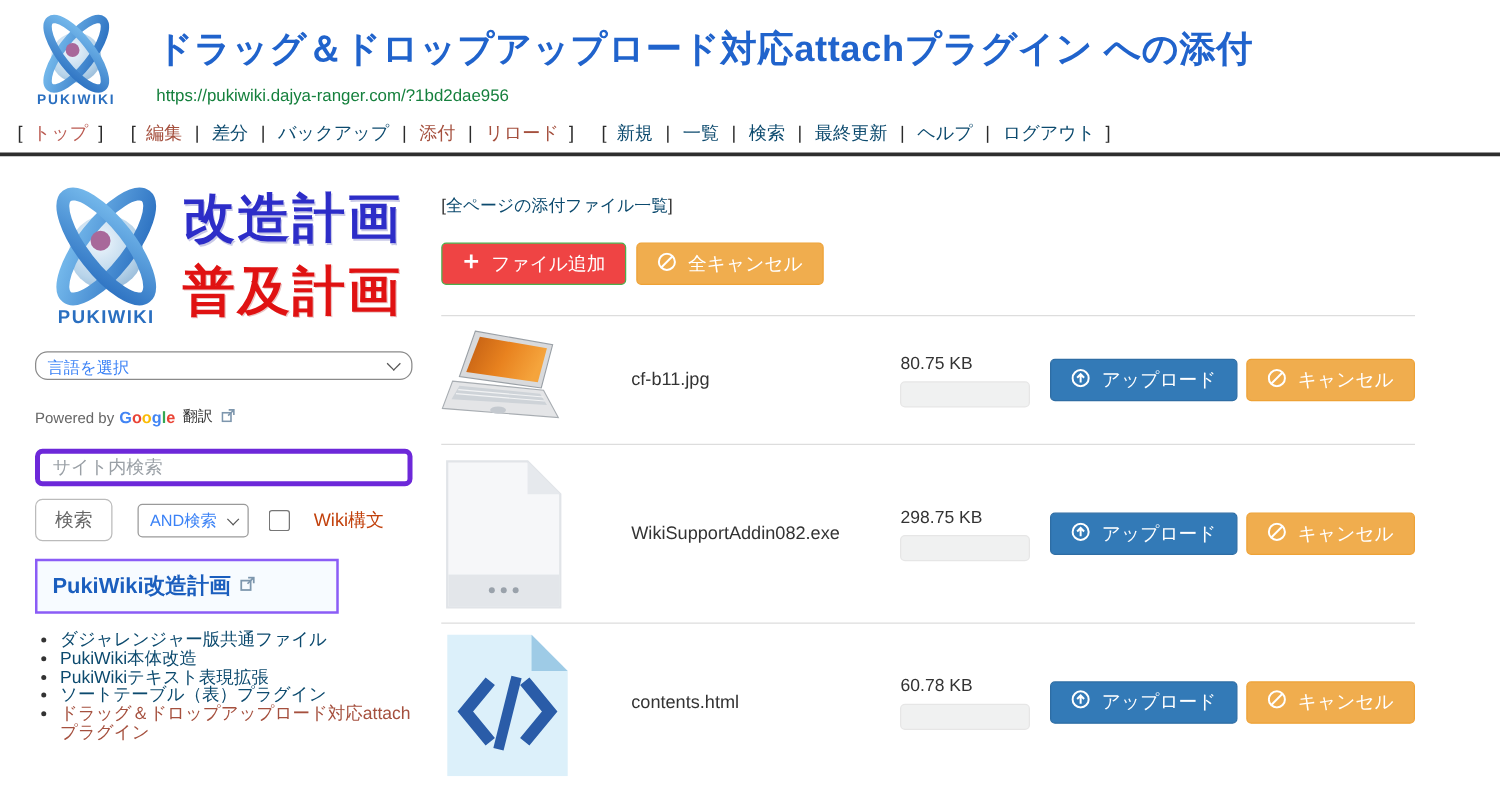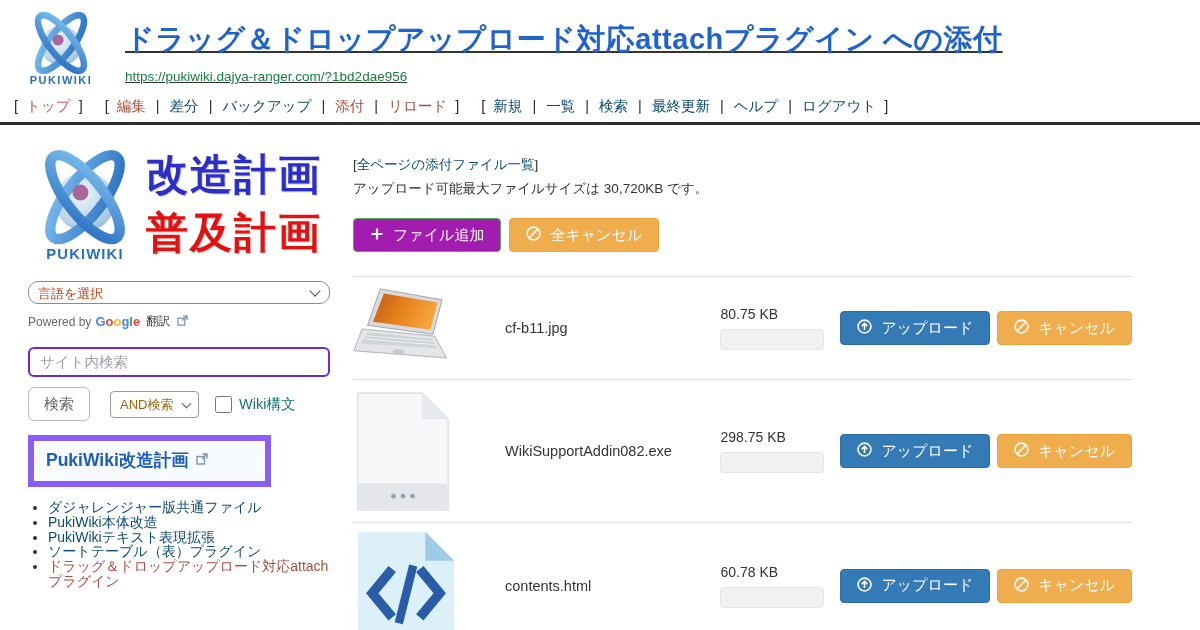--- a/index.html
+++ b/index.html
@@ -5,21 +5,21 @@
   * { margin:0; padding:0; box-sizing:border-box; }
   html,body { width:1200px; height:630px; overflow:hidden; background:#fff;
               font-family:"Liberation Sans",sans-serif; color:#333; }
   a { text-decoration:none; cursor:pointer; }
 
   
   .header { position:relative; height:125px; border-bottom:3px solid #2e2e2e; }
   .header-logo { position:absolute; left:10px; top:6px; width:102px; text-align:center; cursor:pointer; }
   .header-logo svg { width:90px; height:74px; display:block; margin:0 auto; }
   .logo-brand { font-size:11px; font-weight:bold; color:#2a6fc0; letter-spacing:1.5px; margin-top:-6px; }
-  .header-main { margin-left:125px; padding-top:20px;text-decoration:underline; }
+  .header-main { margin-left:125px; padding-top:20px; }
   .page-title { font-size:29px; font-weight:bold; color:#2063cc; letter-spacing:.5px; white-space:nowrap; }
   .page-url { font-size:13.5px; color:#15803d; margin-top:9px; }
   .nav { position:absolute; left:10px; bottom:6px; font-size:14.5px; color:#2b2b2b; white-space:nowrap; }
   .nav .grp { margin-right:10px; }
   .nav .sep { margin:0 6px; color:#2b2b2b; }
   .nav .br  { margin:0 4px; color:#2b2b2b; }
   .link-red  { color:#a5503e; }
   .link-red2 { color:#bb5b52; }
   .link-blue { color:#0c4a6e; }
 
@@ -31,63 +31,63 @@
   
   .sb-logo { display:flex; align-items:center; height:130px; cursor:pointer; }
   .sb-logo svg { width:114px; height:126px; flex:none; }
   .sb-logo-text { margin-left:4px; line-height:58px; }
   .sb-line1 { font-size:42px; font-weight:900; color:#2d2dc8; letter-spacing:2px;
               text-shadow:1px 1px 0 rgba(40,40,160,.25); }
   .sb-line2 { font-size:42px; font-weight:900; color:#e01212; letter-spacing:2px;
               text-shadow:1px 1px 0 rgba(170,20,20,.25); }
   .select-wrap { position:relative; width:302px; margin-top:12px; }
   .select-wrap select { width:100%; height:23px; border:1px solid #8a8a8a; border-radius:10px;
-        background:#fff; font-size:13px; color:#c2410c; padding:1px 24px 0 9px;
+        background:#fff; font-size:13px; color:#3b82f6; padding:1px 24px 0 9px;
         -webkit-appearance:none; appearance:none; font-family:inherit; }
   .select-wrap::after { content:""; position:absolute; right:11px; top:6px; width:7px; height:7px;
         border-right:1.6px solid #555; border-bottom:1.6px solid #555; transform:rotate(45deg); pointer-events:none; }
-  .powered { font-size:12px; color:#666; margin-top:9px; display:flex; align-items:center; gap:4px; }
+  .powered { font-size:12px; color:#666; margin-top:21px; display:flex; align-items:center; gap:4px; }
   .g-letter { font-weight:bold; font-size:13px; }
   .g0,.g3{color:#4285F4;} .g1,.g5{color:#EA4335;} .g2{color:#FBBC05;} .g4{color:#34A853;}
   .translate-link { color:#333; margin-left:2px; }
   .ext-icon { display:inline-block; vertical-align:1px; margin-left:3px; }
 
-  .search-input { margin-top:17px; width:302px; height:30px; border:2px solid #6d28d9; border-radius:6px;
+  .search-input { margin-top:17px; width:302px; height:30px; border:4px solid #6d28d9; border-radius:6px;
         padding:0 10px; font-size:14.5px; color:#333; font-family:inherit; }
   .search-input::placeholder { color:#9aa0a6; }
   .search-controls { margin-top:10px; display:flex; align-items:center; }
   .search-btn { height:34px; padding:0 15px; font-size:15px; color:#666; background:#fff;
         border:1px solid #bbb; border-radius:6px; font-family:inherit; cursor:pointer; }
   .mode-wrap { position:relative; margin-left:20px; }
   .mode-wrap select { height:27px; border:1px solid #9a9a9a; border-radius:4px; background:#fff;
-        font-size:13px; color:#a16207; padding:0 24px 0 9px; -webkit-appearance:none; appearance:none; font-family:inherit; }
+        font-size:13px; color:#3b82f6; padding:0 24px 0 9px; -webkit-appearance:none; appearance:none; font-family:inherit; }
   .mode-wrap::after { content:""; position:absolute; right:9px; top:9px; width:6px; height:6px;
         border-right:1.5px solid #555; border-bottom:1.5px solid #555; transform:rotate(45deg); pointer-events:none; }
   .wiki-check { margin-left:16px; display:flex; align-items:center; }
   .wiki-check input { width:17px; height:17px; }
-  .wiki-check label { font-size:14.5px; margin-left:7px; color:#0f766e; }
+  .wiki-check label { font-size:14.5px; margin-left:19px; color:#c2410c; }
 
   .quick-list { margin:22px 0 0 20px; font-size:14px; line-height:15.5px; }
   .quick-list li { margin-bottom:0; }
-  .section-box { margin-top:14px; border:6px solid #8b5cf6; background:#f7fbff; padding:7px 12px 9px;
+  .section-box { margin-top:14px; border:2px solid #8b5cf6; background:#f7fbff; padding:7px 12px 9px;
         width:243px; }
   .section-title { font-size:17.5px; font-weight:bold; color:#1b5ebe; }
   .side-links { margin:13px 0 0 20px; font-size:14px; line-height:14.8px; }
   .side-links li { margin-bottom:0; }
 
   
   .breadcrumb { font-size:14.5px; }
   .breadcrumb .bc-sep { margin:0 9px; color:#444; }
   .attach-line { margin-top:21px; font-size:13.5px; }
   .note { margin-top:6px; font-size:13.5px; }
   .toolbar { margin-top:20px; display:flex; gap:8px; }
   .btn { display:inline-flex; align-items:center; gap:9px; height:34px; padding:0 16px;
          border:1px solid transparent; border-radius:4px; color:#fff; font-size:15px;
          font-family:inherit; cursor:pointer; }
-  .btn-green  { background:#a21caf; border-color:#4cae4c; }
+  .btn-green  { background:#ef4444; border-color:#4cae4c; }
   .btn-blue   { background:#337ab7; border-color:#2e6da4; }
   .btn-orange { background:#f0ad4e; border-color:#eea236; }
 
   .rows { margin-top:24px; }
   .file-row { border-top:1px solid #ddd; display:flex; align-items:center; }
   .row-1 { min-height:103px; }
   .row-2 { min-height:143px; }
   .row-3 { min-height:126px; }
   .icon-cell { width:152px; flex:none; display:flex; align-items:center; }
   .file-name { font-size:14.5px; color:#333; }
@@ -246,21 +246,20 @@
       <li><a class="link-red">ドラッグ＆ドロップアップロード対応attachプラグイン</a></li>
 
     </ul>
   </div>
 
   <div class="main">
 
     <div class="attach-line">
       <span>[</span><a class="link-blue">全ページの添付ファイル一覧</a><span>]</span>
     </div>
-    <div class="note">アップロード可能最大ファイルサイズは 30,720KB です。</div>
 
     <div class="toolbar">
       <button class="btn btn-green">
         <span>
           <svg width="14" height="14" viewBox="0 0 14 14" fill="none" stroke="#fff" stroke-width="2.2">
               <path d="M7 1.5 V12.5 M1.5 7 H12.5"></path>
             </svg>
         </span>
         <span>ファイル追加</span>
       </button>

